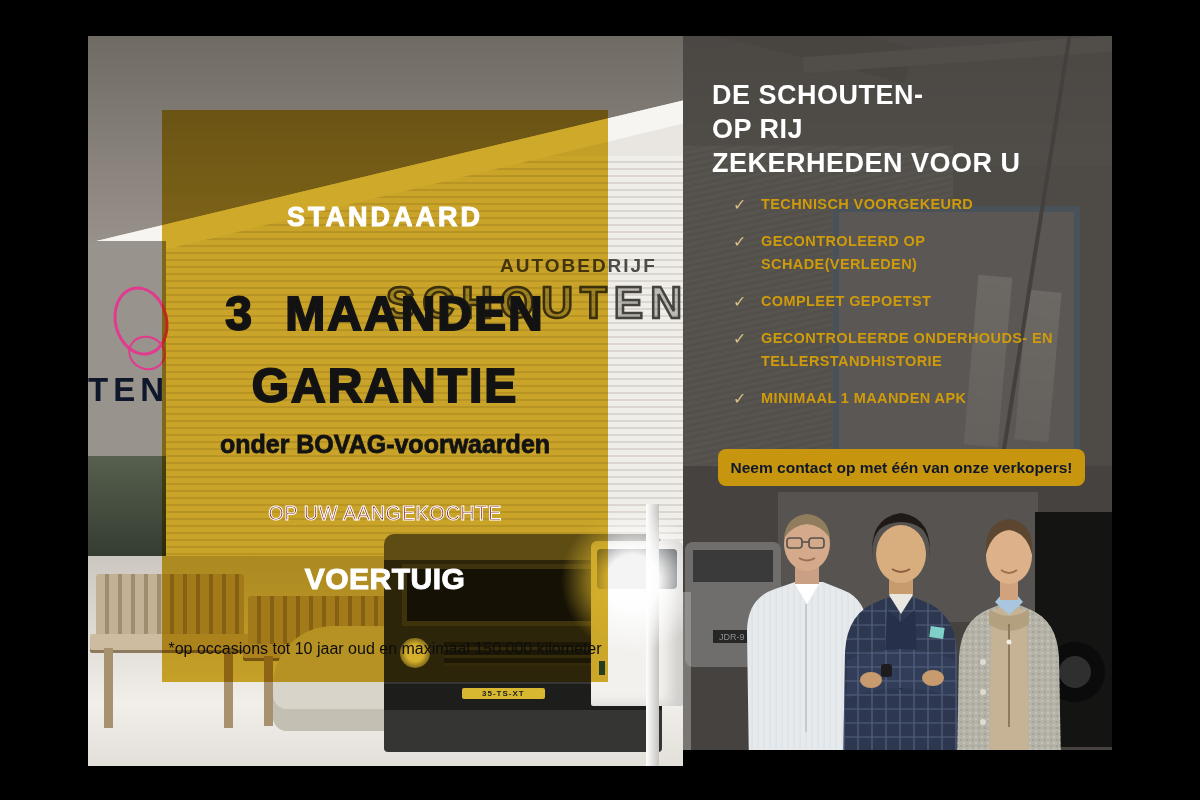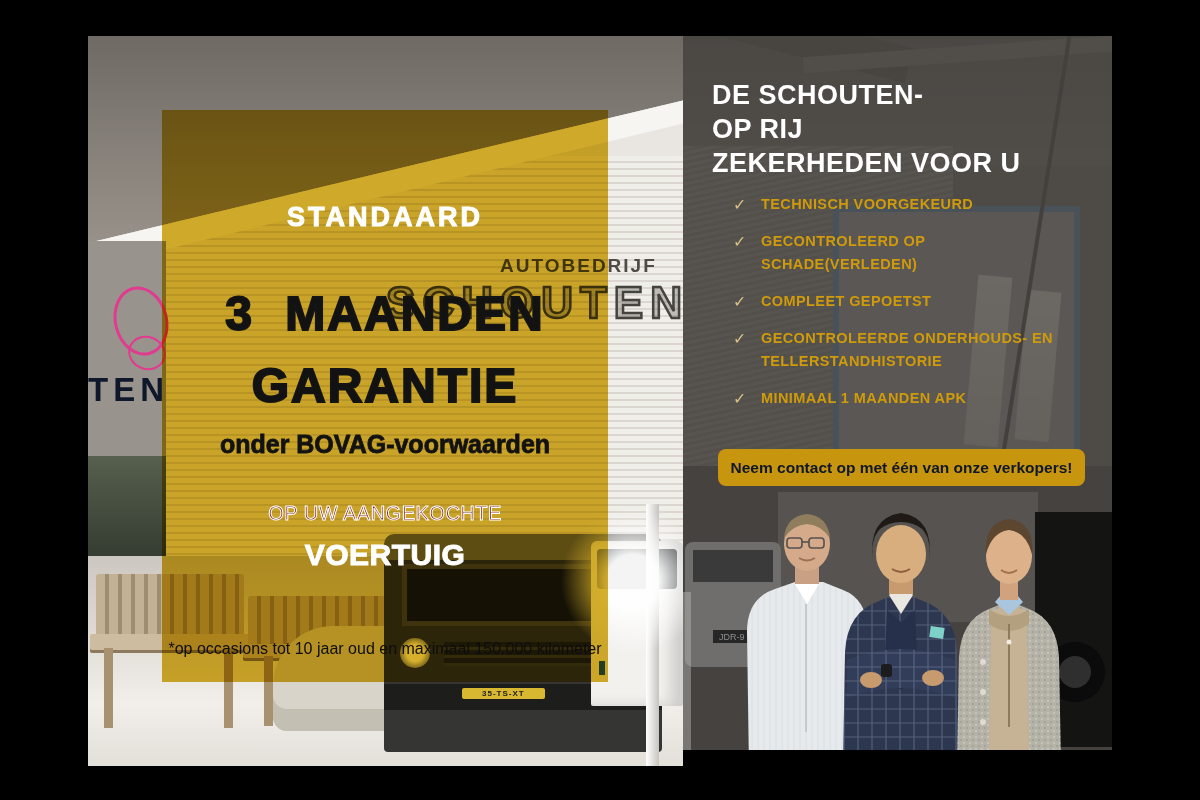--- a/index.html
+++ b/index.html
@@ -47,21 +47,21 @@
     background:radial-gradient(circle,rgba(255,255,255,.95) 0 25%,rgba(255,255,255,0) 68%)}
   
   .yl-panel{position:absolute;left:74px;top:74px;width:446px;height:572px;background:#d6b02c;mix-blend-mode:multiply}
   .yl-text{position:absolute;left:74px;top:74px;width:446px;height:572px;text-align:center;color:#121212}
   .yl-text>div{position:absolute;width:100%;white-space:nowrap}
   .yl-kicker{top:92px;font-size:27px;font-weight:bold;letter-spacing:3px;color:#fff;-webkit-text-stroke:1px #fff}
   .yl-title1{top:176px;font-size:48px;font-weight:bold;letter-spacing:2px;word-spacing:16px;-webkit-text-stroke:2px #141414}
   .yl-title2{top:248px;font-size:48px;font-weight:bold;letter-spacing:2px;-webkit-text-stroke:2px #141414}
   .yl-sub{top:320px;font-size:25px;font-weight:bold;-webkit-text-stroke:.8px #141414}
   .yl-sec1{top:392px;font-size:20px;font-weight:normal;color:#7f1d1d;letter-spacing:.5px;-webkit-text-stroke:1px #fff}
-  .yl-sec2{top:428px;font-size:30px;font-weight:bold;color:#fff;letter-spacing:.5px;-webkit-text-stroke:1px #fff}
+  .yl-sec2{top:452px;font-size:30px;font-weight:bold;color:#fff;letter-spacing:.5px;-webkit-text-stroke:1px #fff}
   .yl-disclaimer{top:530px;font-size:16px;color:#0d0d0d}
   
   .panel-right{position:absolute;left:683px;top:36px;width:429px;height:714px;background:#55524e;overflow:hidden}
   .rp-ceiling{position:absolute;left:0;top:0;width:100%;height:130px;background:linear-gradient(180deg,#46423e 0,#5d5954 100%)}
   .rp-beam1{position:absolute;left:-30px;top:-20px;width:260px;height:36px;background:#39352f;transform:rotate(14deg)}
   .rp-beam2{position:absolute;left:120px;top:10px;width:320px;height:16px;background:#615c55;transform:rotate(-4deg)}
   .rp-building{position:absolute;left:0;top:110px;width:270px;height:330px;
     background:repeating-linear-gradient(168deg,#7b7772 0 3px,#6a6661 3px 6px)}
   .rp-glass{position:absolute;left:150px;top:170px;width:235px;height:290px;border:6px solid #3e74a0;background:#8d8b88}
   .rp-flag{position:absolute;background:linear-gradient(180deg,#d9d7d2 0,#b8b6b1 100%);width:34px;height:170px;transform:rotate(5deg)}

